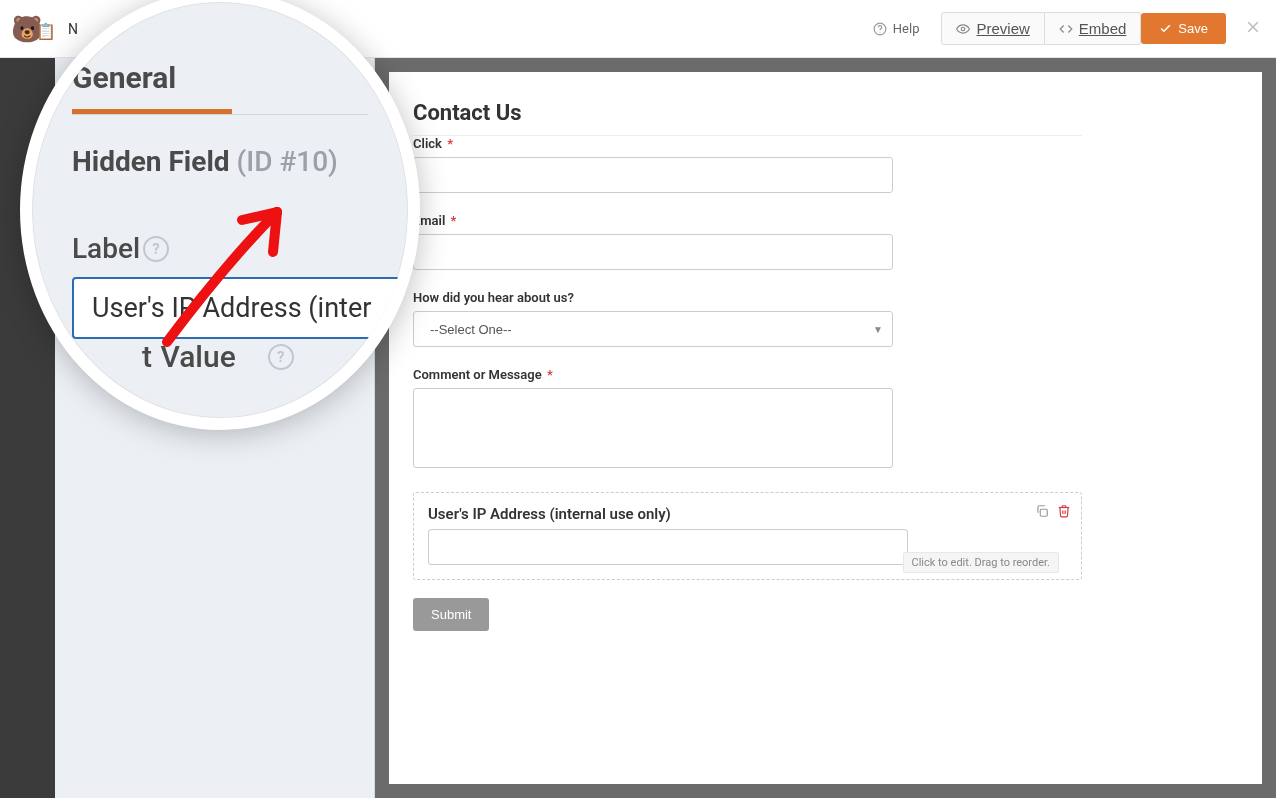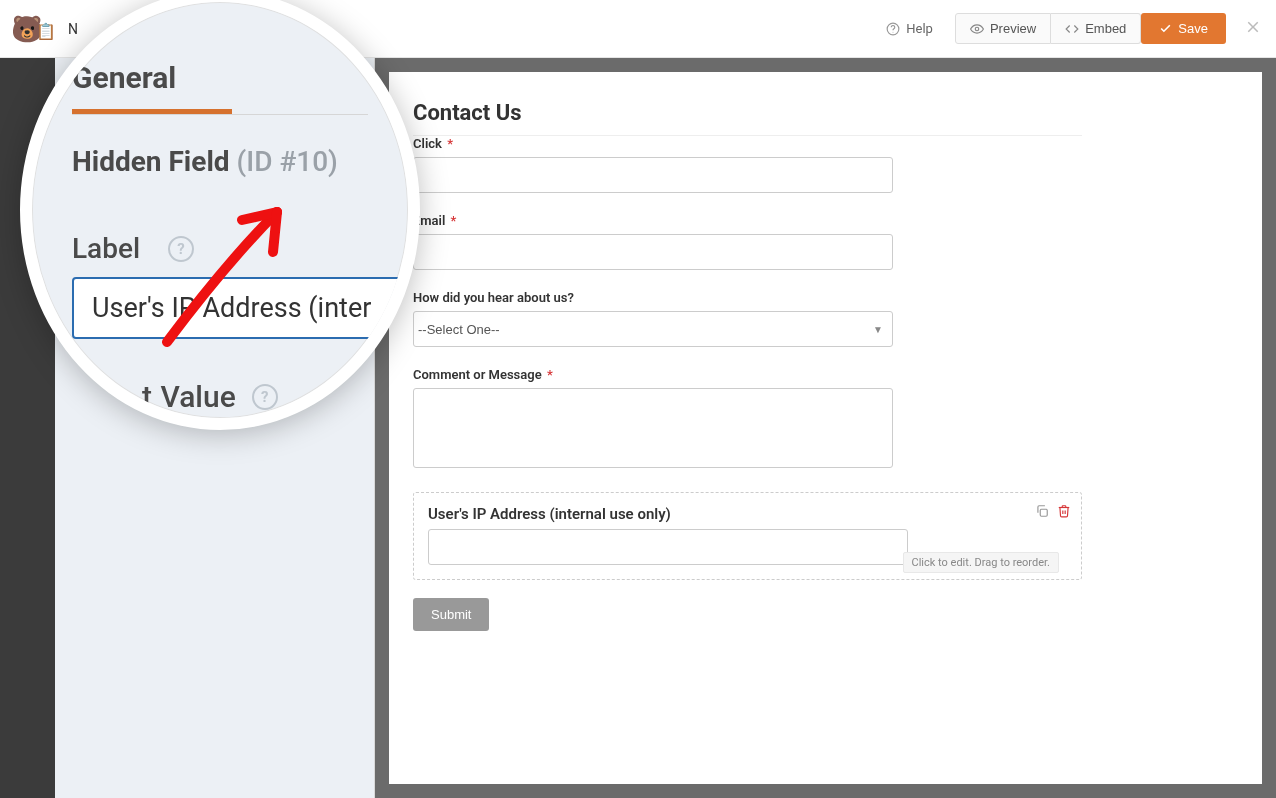--- a/index.html
+++ b/index.html
@@ -5,62 +5,62 @@
   * { box-sizing: border-box; margin: 0; padding: 0; }
   html, body { width: 1276px; height: 798px; font-family: -apple-system, BlinkMacSystemFont, "Segoe UI", Roboto, Arial, sans-serif; overflow: hidden; background: #fff; color: #444; }
   
   .topbar { position: absolute; top: 0; left: 0; right: 0; height: 58px; background: #fff; border-bottom: 1px solid #e5e5e5; display: flex; align-items: center; padding: 0 14px; z-index: 10; }
   .logo-brand { width: 40px; height: 40px; border-radius: 6px; display: flex; align-items: center; justify-content: center; margin-right: 14px; }
   .brand-emoji { font-size: 26px; }
   .brand-card { font-size: 16px; margin-left: -7px; margin-top: 6px; }
   .now-text { font-size: 14px; color: #333; }
   .topbar-spacer { flex: 1; }
   .top-action { display: inline-flex; align-items: center; gap: 6px; font-size: 13px; color: #666; padding: 7px 14px; cursor: pointer; }
-  .top-btn { display: inline-flex; align-items: center; gap: 6px; font-size: 13px; color: #555; background: #fafafa; border: 1px solid #ddd; padding: 7px 14px; cursor: pointer; border-radius: 3px 0 0 3px; }
+  .top-btn { display: inline-flex; align-items: center; gap: 6px; font-size: 15px; color: #555; background: #fafafa; border: 1px solid #ddd; padding: 7px 14px; cursor: pointer; border-radius: 3px 0 0 3px; text-decoration: underline; }
   .top-btn + .top-btn { border-left: none; border-radius: 0 3px 3px 0; }
   .btn-group { display: inline-flex; margin-left: 8px; }
   .btn-save { display: inline-flex; align-items: center; gap: 6px; font-size: 13px; color: #fff; background: #e27730; border: none; padding: 8px 18px; border-radius: 3px; cursor: pointer; margin-left: 0; }
   .close-x { margin-left: 18px; color: #bbb; font-size: 20px; cursor: pointer; }
   .icon { display: inline-flex; }
   
   .dark-rail { position: absolute; top: 58px; left: 0; width: 55px; bottom: 0; background: #3b3b3b; }
   
   .sidebar { position: absolute; top: 58px; left: 55px; width: 320px; bottom: 0; background: #ecf0f5; border-right: 1px solid #d9d9d9; }
   
   .canvas-wrap { position: absolute; top: 58px; left: 375px; right: 0; bottom: 0; background: #6b6b6b; padding: 14px; }
   .form-canvas { background: #fff; width: 100%; height: 100%; padding: 28px 180px 28px 24px; overflow: auto; position: relative; }
   .form-title { font-size: 22px; font-weight: 700; color: #333; padding-bottom: 10px; border-bottom: 1px solid #eee; }
   .fld { margin-bottom: 20px; }
   .fld-label { font-size: 13px; font-weight: 600; color: #333; display: block; margin-bottom: 6px; }
   .req { color: #d63638; margin-left: 2px; }
   .fld-input { width: 480px; max-width: 100%; height: 36px; border: 1px solid #ccc; border-radius: 3px; padding: 6px 10px; font-size: 14px; background: #fff; }
-  .fld-select { width: 480px; height: 36px; border: 1px solid #ccc; border-radius: 3px; padding: 4px 4px; font-size: 13px; color: #555; background: #fff; appearance: none; position: relative; }
+  .fld-select { width: 480px; height: 36px; border: 1px solid #ccc; border-radius: 3px; padding: 4px 16px; font-size: 13px; color: #555; background: #fff; appearance: none; position: relative; }
   .select-wrap { position: relative; width: 480px; }
   .select-caret { position: absolute; right: 10px; top: 50%; transform: translateY(-50%); pointer-events: none; color: #888; font-size: 10px; }
   .fld-textarea { width: 480px; height: 80px; border: 1px solid #ccc; border-radius: 3px; padding: 8px 10px; font-size: 14px; background: #fff; resize: none; }
   .hidden-block { border: 1px dashed #ccc; border-radius: 3px; padding: 12px 14px 14px; margin-bottom: 18px; position: relative; width: 828px; max-width: 100%; }
   .hidden-label { font-size: 15px; font-weight: 600; color: #333; margin-bottom: 6px; display: block; }
   .hidden-input { width: 480px; height: 36px; border: 1px solid #ccc; border-radius: 3px; background: #fff; }
   .row-icons { position: absolute; right: 10px; top: 10px; display: flex; gap: 8px; color: #999; }
   .row-icons .del { color: #d63638; }
   .row-hint { position: absolute; right: 22px; bottom: 6px; font-size: 11px; color: #888; background: #f5f5f5; border: 1px solid #e8e8e8; padding: 3px 8px; border-radius: 2px; }
   .submit-btn { background: #999; color: #fff; border: none; padding: 9px 18px; border-radius: 3px; font-size: 13px; cursor: pointer; }
   
   .zoom-circle { position: absolute; top: -10px; left: 20px; width: 400px; height: 440px; border-radius: 50%; background: #ecf0f5; border: 12px solid #fff; box-shadow: 0 4px 30px rgba(0,0,0,.25), inset 0 0 0 1px #e0e0e0; z-index: 30; overflow: hidden; }
   .zoom-inner { padding: 58px 40px 0; }
   .z-tab { font-size: 30px; font-weight: 700; color: #4a4a4a; padding-bottom: 14px; }
   .z-tab-underline { height: 5px; background: #d6712e; width: 160px; margin-bottom: 0; }
   .z-divider { height: 1px; background: #d6d6d6; margin-bottom: 30px; }
   .z-heading { font-size: 28px; font-weight: 700; color: #4a4a4a; }
   .z-heading .idnum { color: #9aa1a8; font-weight: 500; }
-  .z-label-row { display: flex; align-items: center; gap: 28px; margin-top: 54px; }
+  .z-label-row { display: flex; align-items: center; gap: 3px; margin-top: 54px; }
   .z-label { font-size: 28px; font-weight: 500; color: #4a4a4a; }
   .z-help { width: 26px; height: 26px; border: 2px solid #bfc7cf; border-radius: 50%; display: inline-flex; align-items: center; justify-content: center; color: #bfc7cf; font-size: 15px; font-weight: 700; }
   .z-input { margin-top: 12px; width: 340px; height: 62px; border: 2px solid #2b6cb0; background: #fff; border-radius: 4px; padding: 10px 18px; font-size: 27px; color: #333; font-weight: 400; display: flex; align-items: center; white-space: nowrap; overflow: hidden; }
-  .z-bottom-row { display: flex; align-items: center; gap: 16px; margin-top: 40px; padding-left: 70px; }
+  .z-bottom-row { display: flex; align-items: center; gap: 32px; padding-left: 70px; }
   .arrow-svg { position: absolute; top: 190px; left: 115px; pointer-events: none; }
 </style>
 </head>
 <body>
 
 <div class="topbar">
   <div class="logo-brand">
     <span class="brand-emoji">🐻</span>
     <span class="brand-card">📋</span>
   </div>

